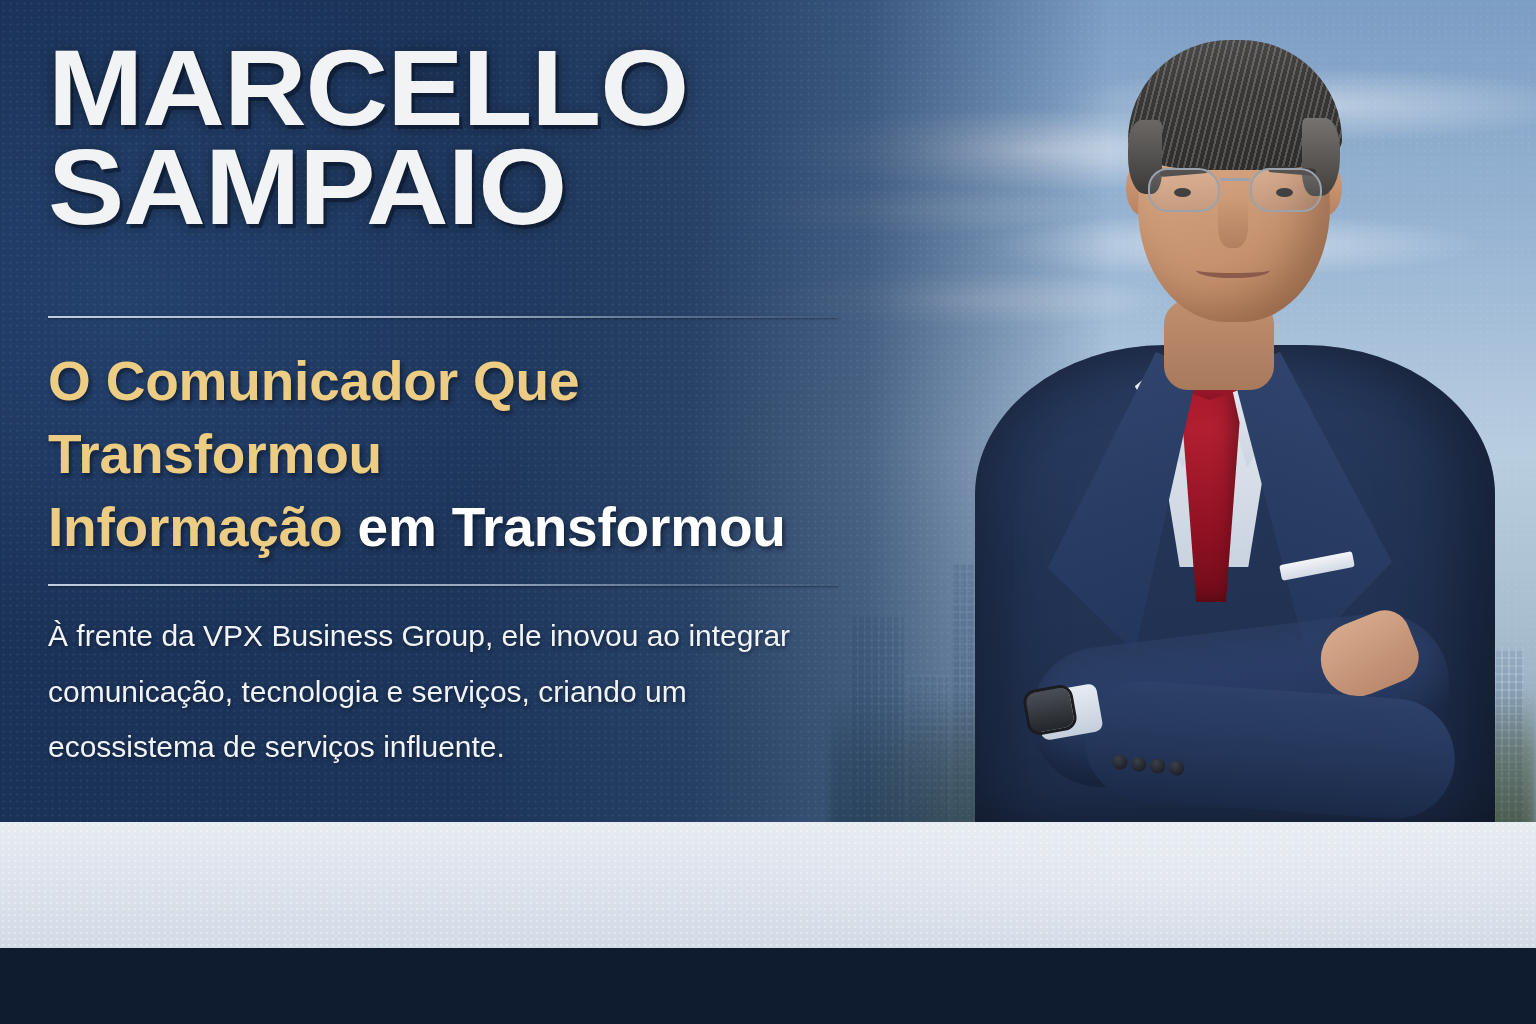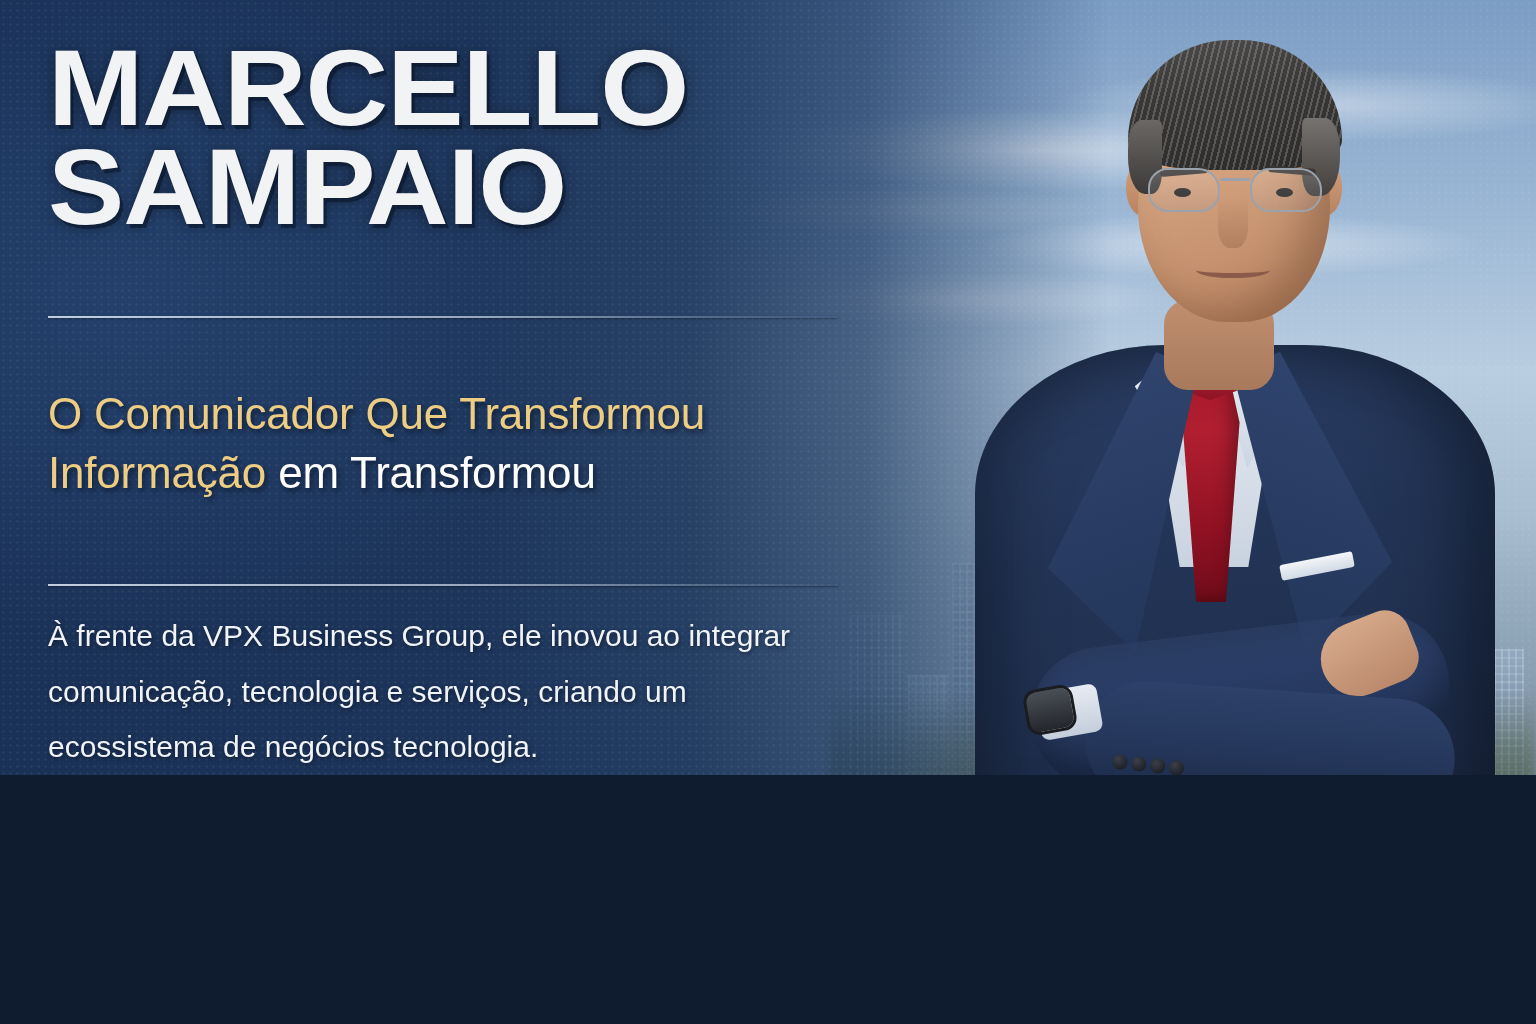--- a/index.html
+++ b/index.html
@@ -1,20 +1,20 @@
 <!DOCTYPE html>
 <html><head>
 <meta charset="utf-8">
 <style>
   * { margin:0; padding:0; box-sizing:border-box; }
   html,body { width:1536px; height:1024px; background:#0f1c30; }
   body { font-family:"Liberation Sans", sans-serif; overflow:hidden; }
 
   .banner {
-    position:relative; width:1536px; height:775px; overflow:hidden;
+    position:relative; width:1536px; height:948px; overflow:hidden;
     background:#0f766e;
     padding-left:43px;
   }
 
   
   .bg-photo {
     position:absolute; inset:0;
     background:
       
       radial-gradient(ellipse 700px 260px at 1080px 660px, rgba(150,170,190,.45), rgba(150,170,190,0) 70%),
@@ -222,23 +222,22 @@
   .rule {
     position:absolute; left:0; width:790px; height:2px;
     background:linear-gradient(90deg, rgba(210,222,238,.9) 0%, rgba(200,214,232,.7) 55%, rgba(190,206,226,0) 100%);
     box-shadow:0 1px 2px rgba(0,0,0,.35);
   }
   .rule.top { top:316px; }
   .rule.bottom { top:584px; }
 
   .headline {
     position:absolute; left:0; top:345px; width:880px;
-    font-size:44px; line-height:1.33; font-weight:400; letter-spacing:-.2px;
+    font-size:55px; line-height:1.33; font-weight:700; letter-spacing:-.2px;
     text-shadow:2px 3px 5px rgba(6,14,30,.62);
-    margin-top:40px;
   }
   .headline .gold { color:#eccd83; }
   .headline .wht  { color:#ffffff; }
 
   .body-text {
     position:absolute; left:0; top:608px; width:790px;
     font-size:30px; line-height:1.85; font-weight:400; color:#f0f3f7;
     text-shadow:1px 2px 4px rgba(6,14,30,.6);
   }
 
@@ -333,21 +332,21 @@
 
     <div class="rule top"></div>
 
     <div class="headline">
       <span class="gold">O Comunicador Que Transformou</span><br>
       <span class="gold">Informação</span><span class="wht"> em Transformou</span><br>
     </div>
 
     <div class="rule bottom"></div>
 
-    <div class="body-text">À frente da VPX Business Group, ele inovou ao integrar comunicação, tecnologia e serviços, criando um ecossistema de negócios tecnologia.</div>
+    <div class="body-text">À frente da VPX Business Group, ele inovou ao integrar comunicação, tecnologia e serviços, criando um ecossistema de serviços influente.</div>
   </div>
 
   <div class="logobar">
 
     
 
     
 
   </div>
 

